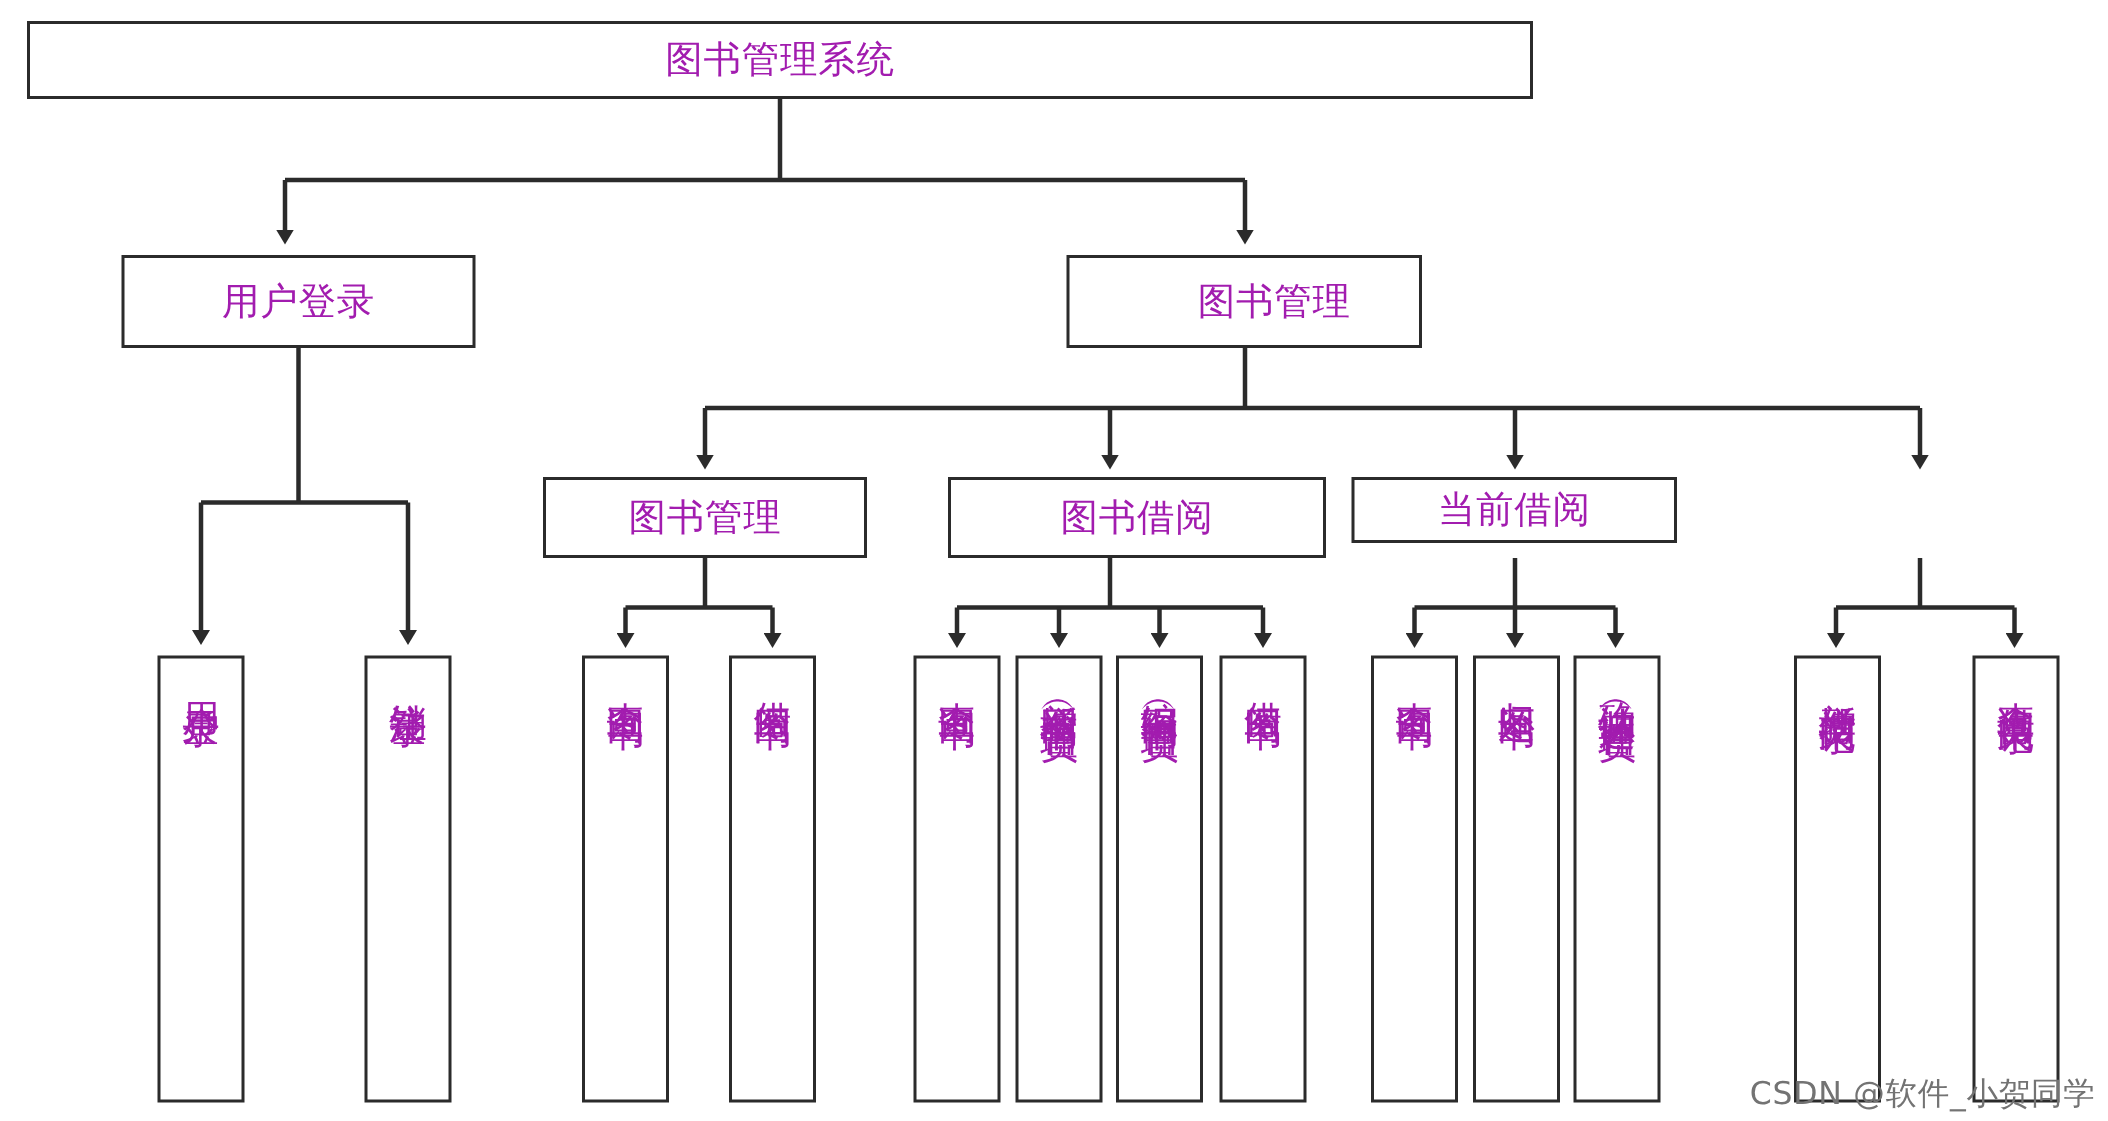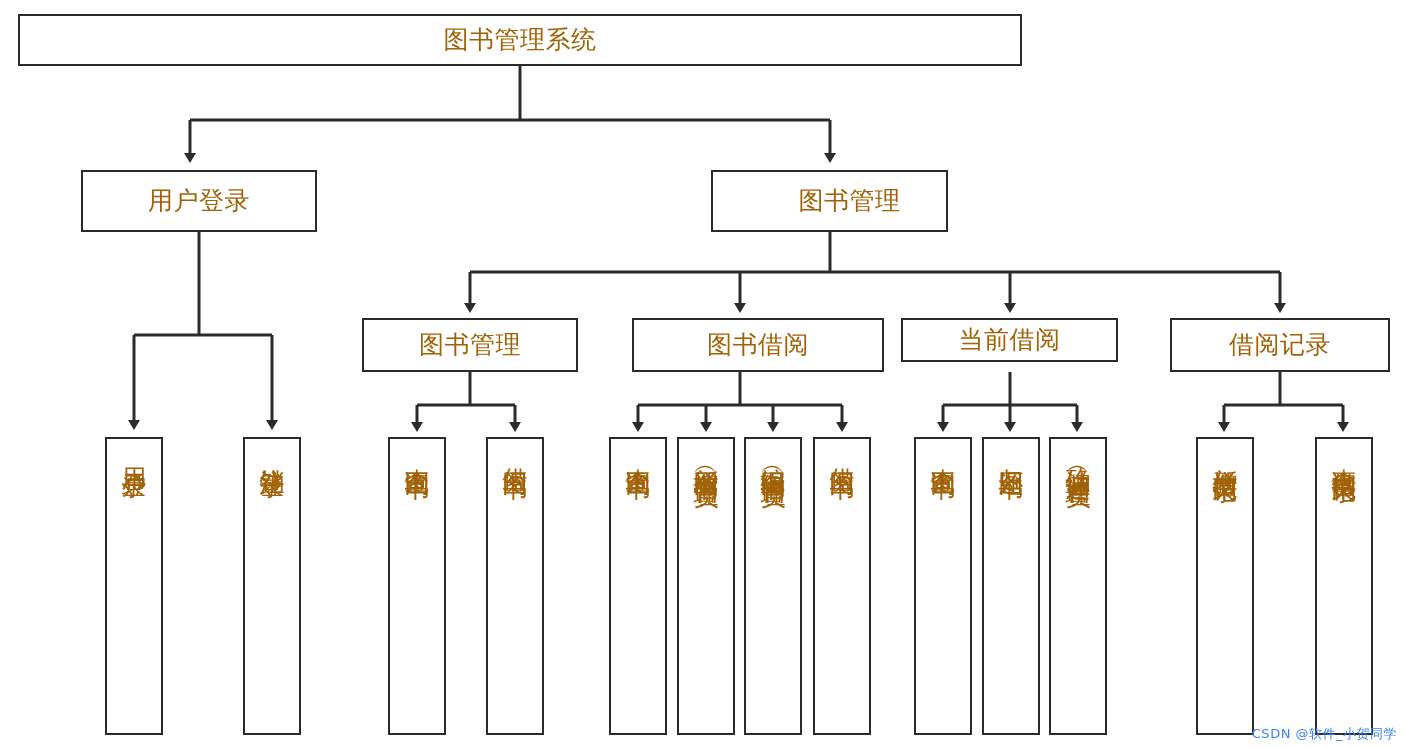--- a/index.html
+++ b/index.html
@@ -27,21 +27,21 @@
     pointer-events: none;
   }
   .node {
     position: absolute;
     box-sizing: border-box;
     border: 2.5px solid #2b2b2b;
     background: #ffffff;
     display: flex;
     align-items: center;
     justify-content: center;
-    color: #a16207;
+    color: #a21caf;
   }
   .node .label {
     display: block;
     text-align: center;
     line-height: 1.06;
     letter-spacing: 0.5px;
     white-space: pre;
   }
   .node.horiz .label {
     font-size: 25px;
@@ -55,22 +55,22 @@
     writing-mode: vertical-rl;
     text-orientation: upright;
     font-size: 25px;
     line-height: 1.0;
     letter-spacing: 2.5px;
   }
   #watermark {
     position: absolute;
     right: 8px;
     bottom: 4px;
-    font-size: 13px;
-    color: #3b82f6;
+    font-size: 21px;
+    color: #737373;
     letter-spacing: 0.5px;
     font-family: "DejaVu Sans", "Liberation Sans", sans-serif;
     white-space: nowrap;
   }
 </style>
 </head>
 <body>
 
 <div id="canvas">
 
@@ -141,23 +141,20 @@
   </div>
 
   <div class="node horiz" style="left:632px; top:318px; width:252px; height:54px;">
     <span class="label">图书借阅</span>
   </div>
 
   <div class="node horiz" style="left:901px; top:318px; width:217px; height:44px;">
     <span class="label">当前借阅</span>
   </div>
 
-  <div class="node horiz" style="left:1170px; top:318px; width:220px; height:54px;">
-    <span class="label">借阅记录</span>
-  </div>
 
   <div class="node vert" style="left:105px; top:437px; width:58px; height:298px;">
     <span class="label">用户登录</span>
   </div>
 
   <div class="node vert" style="left:243px; top:437px; width:58px; height:298px;">
     <span class="label">注销登录</span>
   </div>
 
   <div class="node vert" style="left:388px; top:437px; width:58px; height:298px;">

